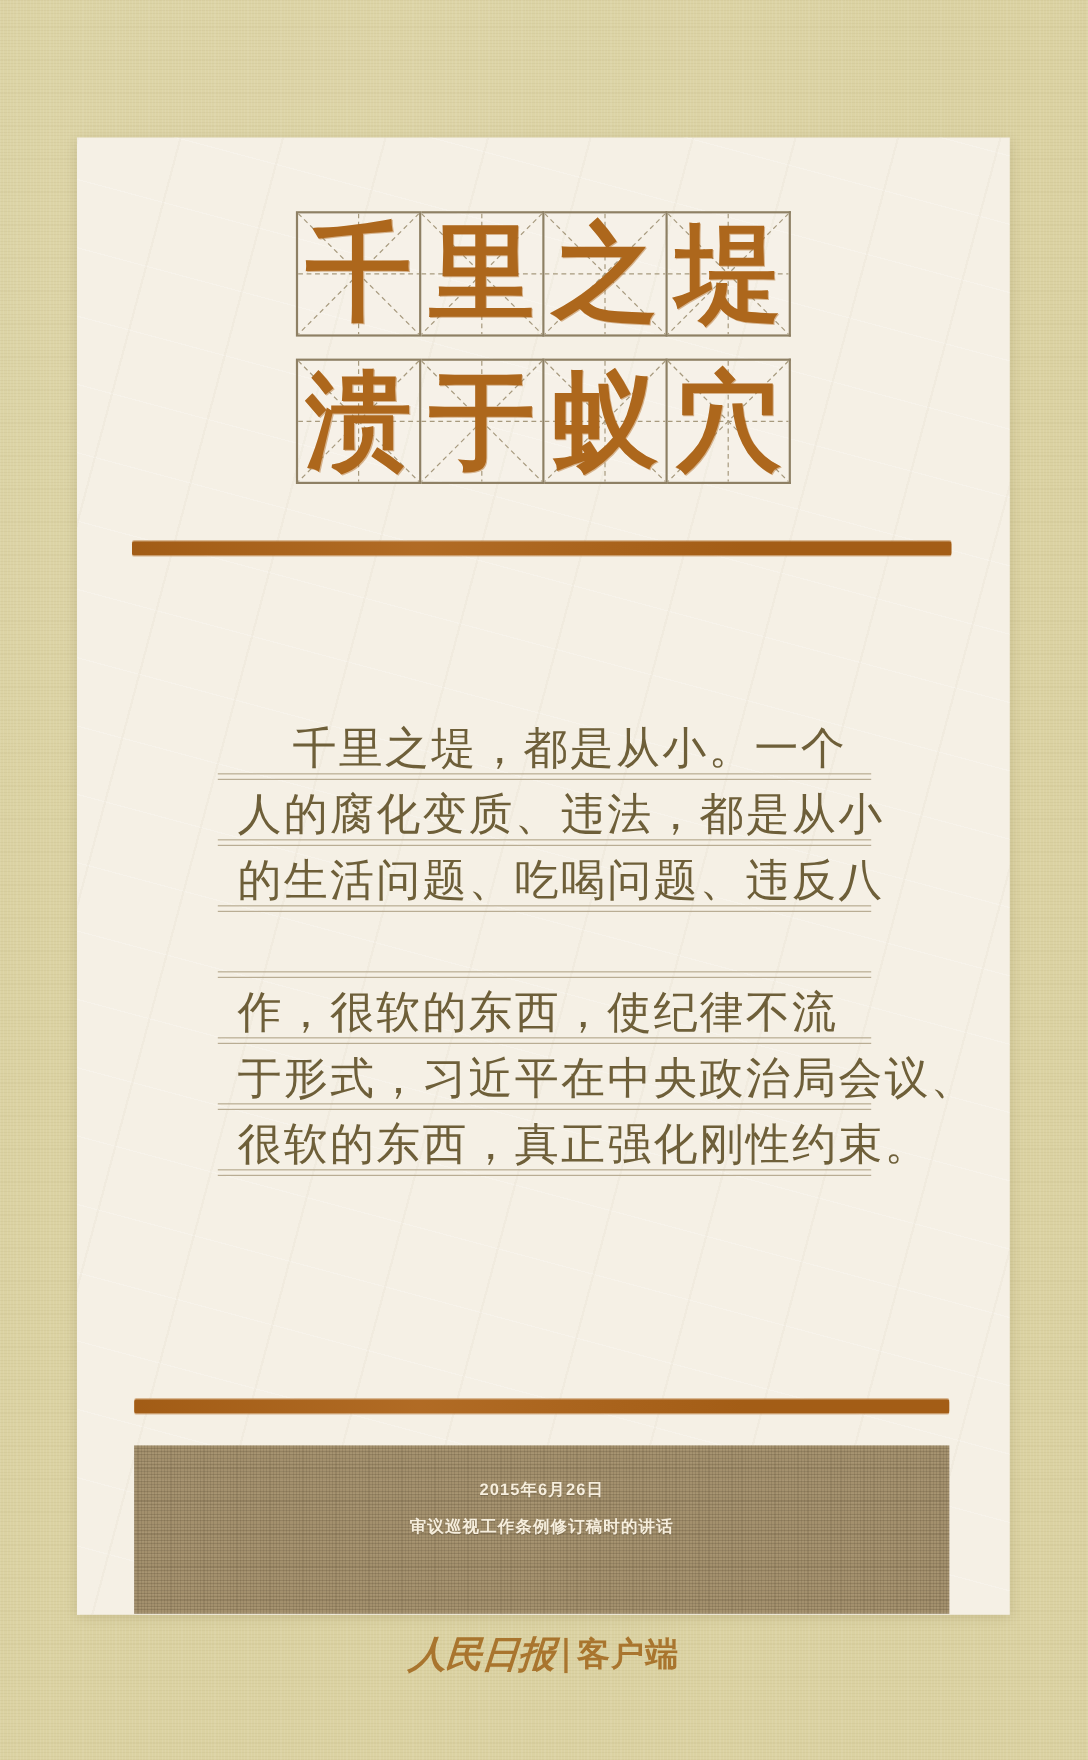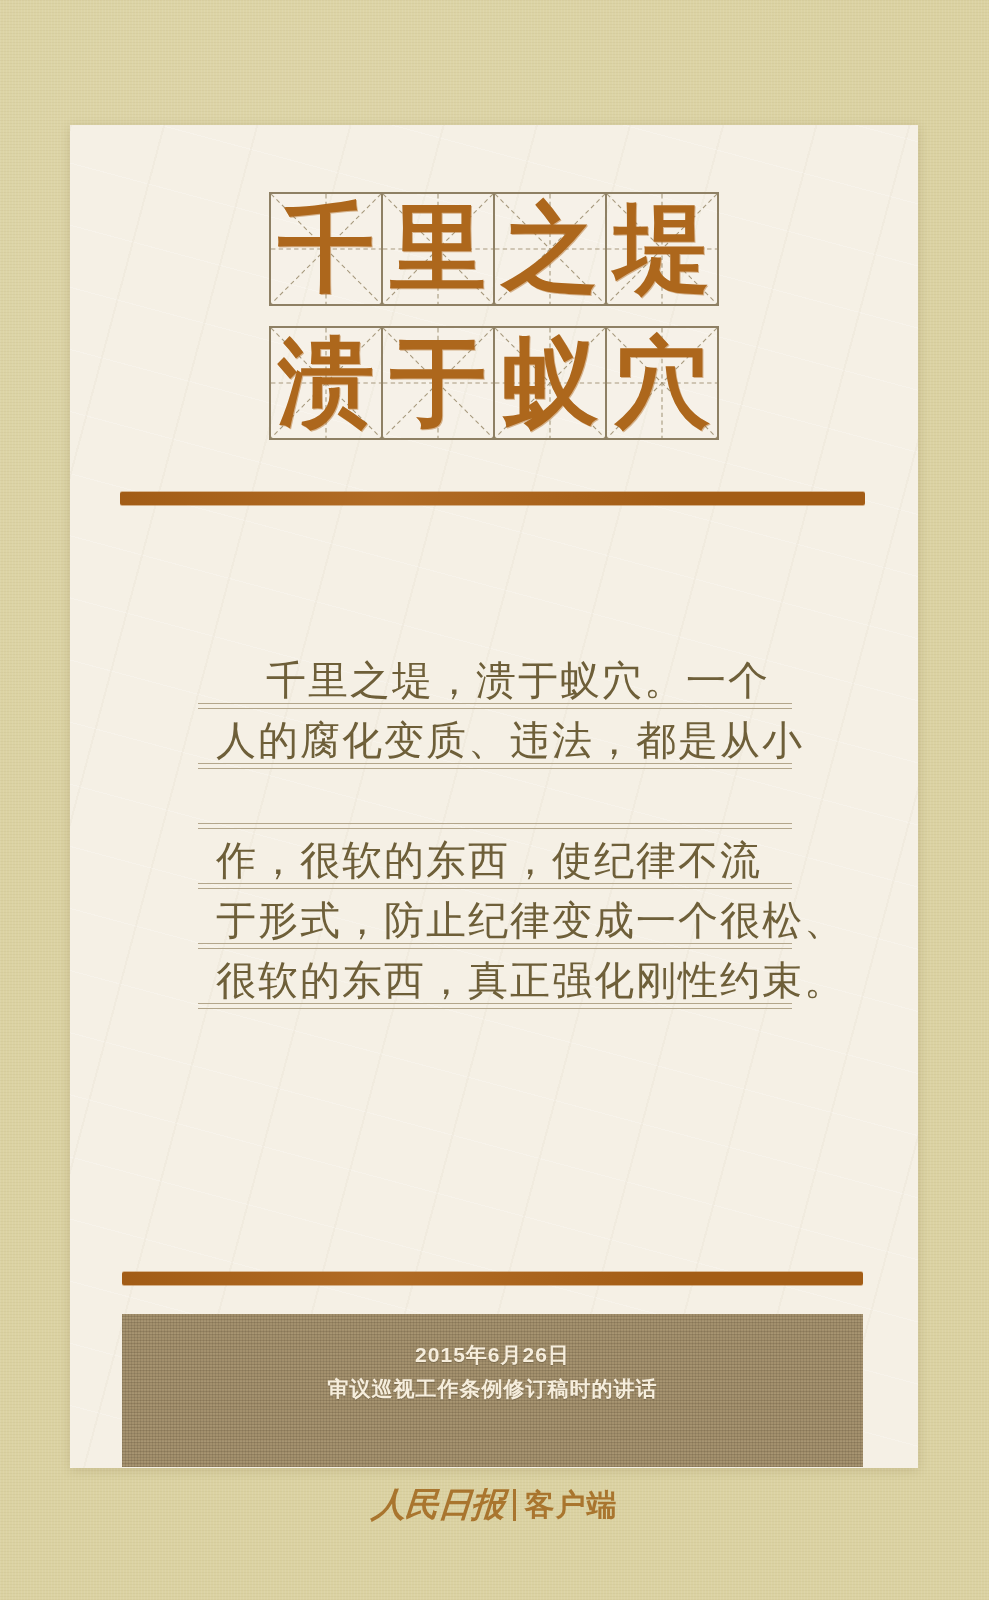--- a/index.html
+++ b/index.html
@@ -68,21 +68,21 @@
     position:absolute;left:52px;top:1189px;width:741px;height:153px;
     background-color:#a3906d;
     background-image:
       repeating-linear-gradient(0deg, rgba(72,58,36,.18) 0 1px, rgba(0,0,0,0) 1px 3px),
       repeating-linear-gradient(90deg, rgba(72,58,36,.14) 0 1px, rgba(0,0,0,0) 1px 3px),
       repeating-linear-gradient(0deg, rgba(245,235,210,.05) 1px 2px, rgba(0,0,0,0) 2px 5px);
     text-align:center;box-sizing:border-box;padding-top:24px;
     font-family:"Liberation Sans","DejaVu Sans",sans-serif;
   }
   .attribution div{
-    font-size:21px;font-weight:bold;line-height:34px;color:#f6eedd;
+    font-size:15px;font-weight:bold;line-height:34px;color:#f6eedd;
     letter-spacing:1px;text-shadow:0 1px 1px rgba(60,48,28,.35);
   }
   
   .logo{
     position:absolute;left:0;right:0;top:1483px;height:44px;
     display:flex;align-items:center;justify-content:center;gap:9px;color:#a9752e;
   }
   .masthead{
     font-family:"Liberation Serif","DejaVu Serif",serif;
     font-weight:bold;font-style:italic;font-size:34px;letter-spacing:-1px;
@@ -176,25 +176,26 @@
             <line x1="0" y1="50" x2="100" y2="50"></line>
           </svg>
         <div class="cell-char">穴</div>
       </div>
     </div>
   </div>
 
   <div class="divider divider-top"></div>
 
   <div class="quote">
-    <div class="bline indent"><span>千里之堤，溃于蚁穴。一个</span><i class="rule"></i></div>
+    <div class="bline indent"><span>千里之堤，都是从小。一个</span><i class="rule"></i></div>
     <div class="bline"><span>人的腐化变质、违法，都是从小</span><i class="rule"></i></div>
+    <div class="bline"><span>的生活问题、吃喝问题、违反八</span><i class="rule"></i></div>
     <div class="bline"><i class="rule"></i></div>
     <div class="bline"><span>作，很软的东西，使纪律不流</span><i class="rule"></i></div>
-    <div class="bline"><span>于形式，防止纪律变成一个很松、</span><i class="rule"></i></div>
+    <div class="bline"><span>于形式，习近平在中央政治局会议、</span><i class="rule"></i></div>
     <div class="bline"><span>很软的东西，真正强化刚性约束。</span><i class="rule"></i></div>
   </div>
 
   <div class="divider divider-bottom"></div>
 
   <div class="attribution">
     <div>2015年6月26日</div>
     <div>审议巡视工作条例修订稿时的讲话</div>
   </div>
 

